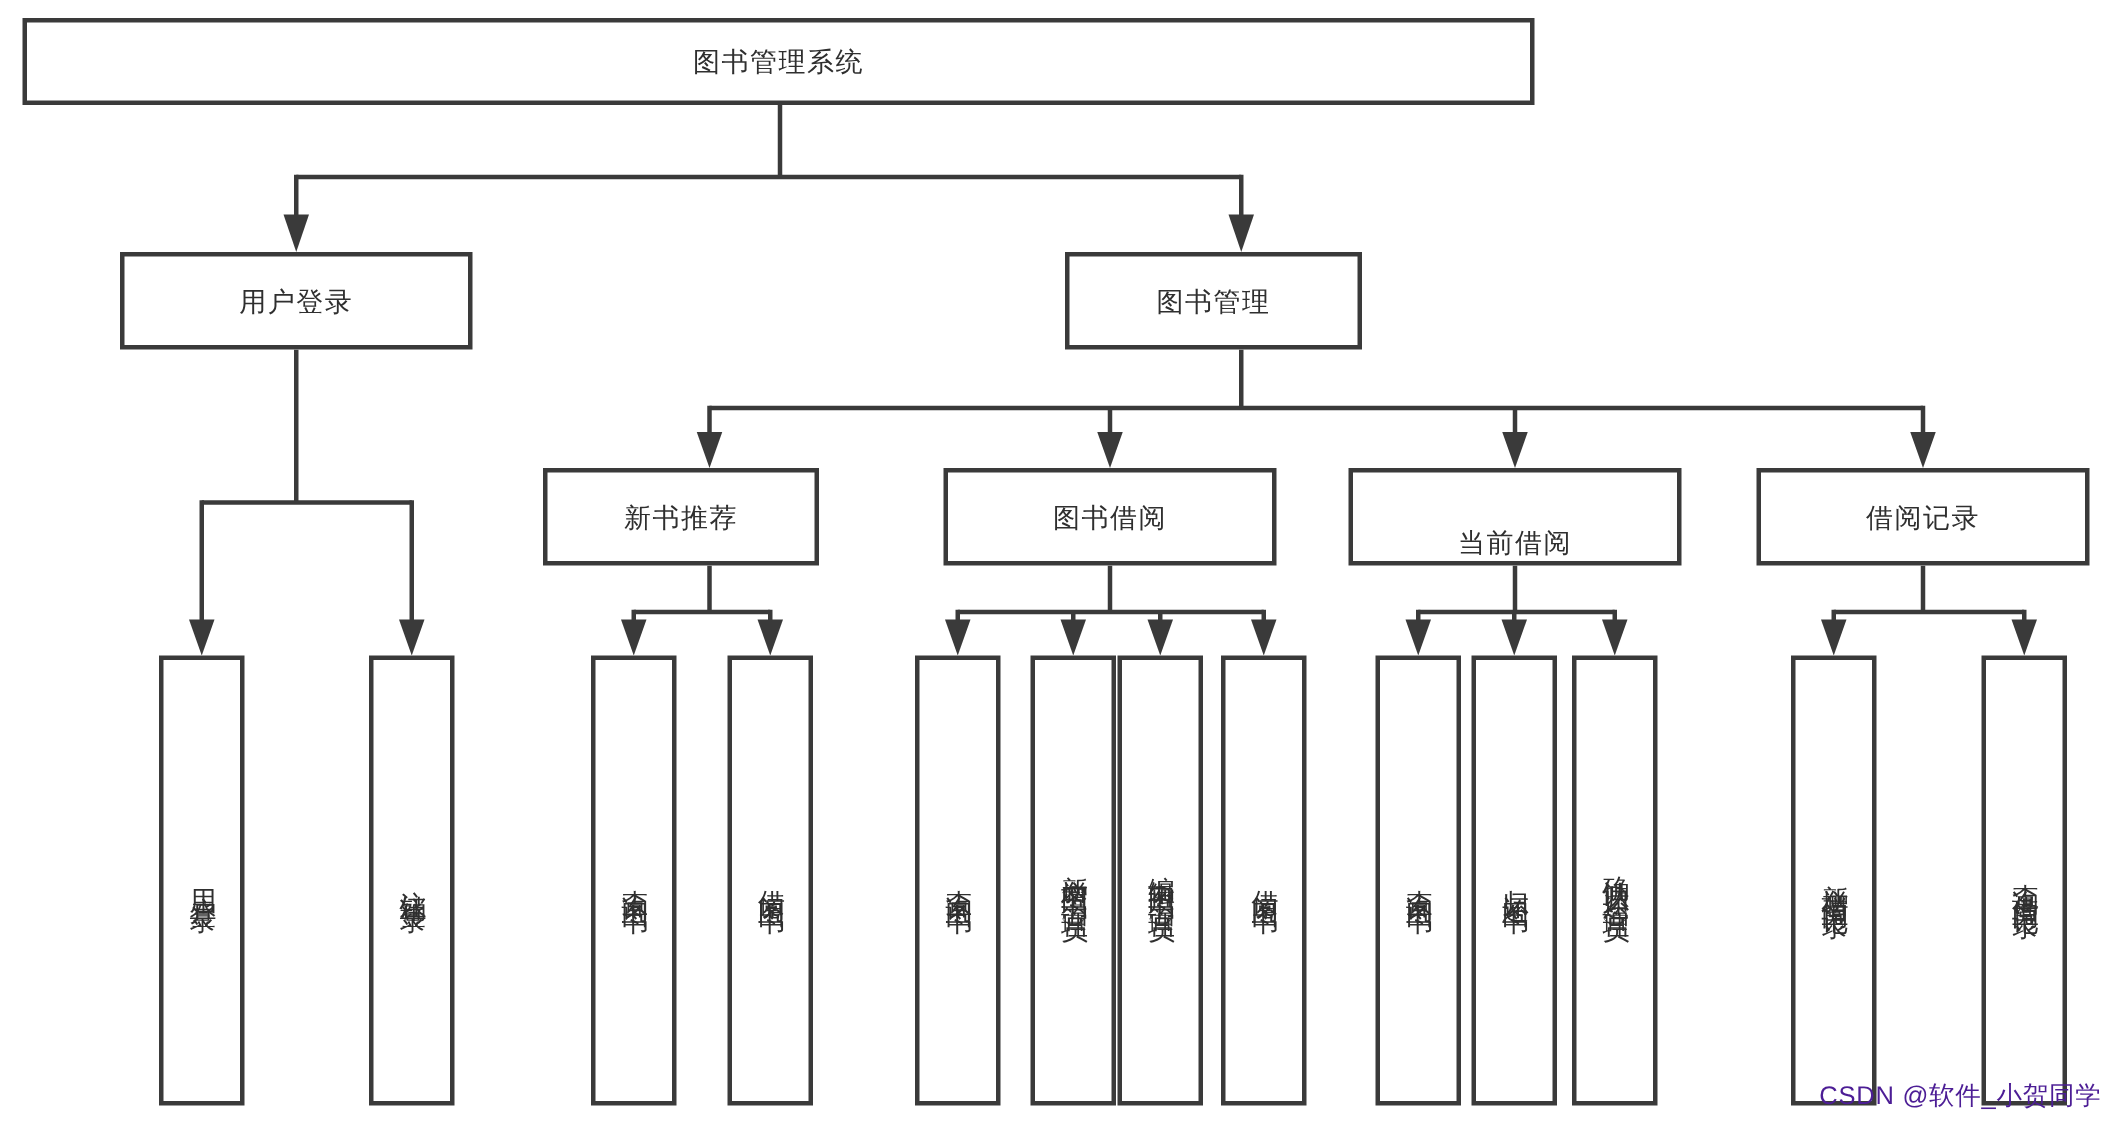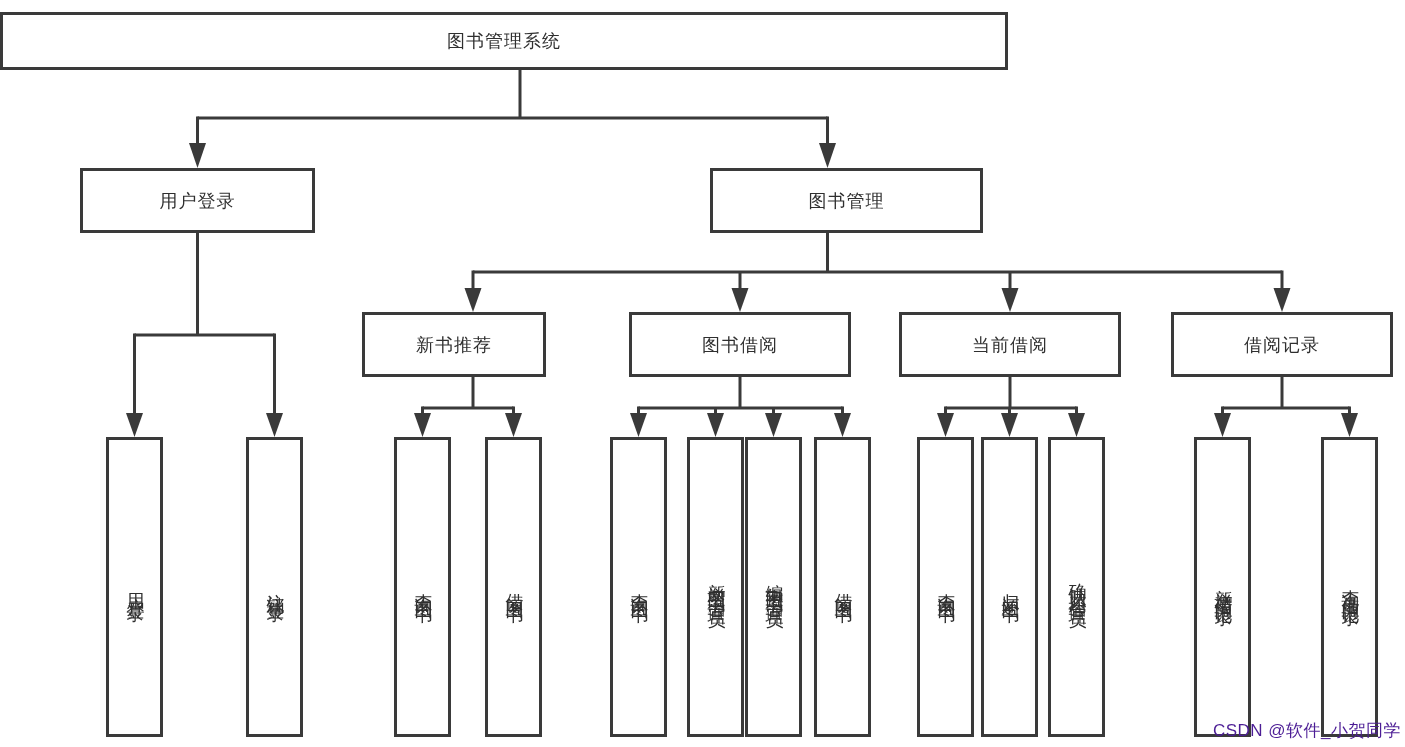--- a/index.html
+++ b/index.html
@@ -122,38 +122,38 @@
       <polygon points="765,413 782,413 773.5,437"></polygon>
       <polygon points="834,413 851,413 842.5,437"></polygon>
       <polygon points="937,413 954,413 945.5,437"></polygon>
       <polygon points="1001,413 1018,413 1009.5,437"></polygon>
       <polygon points="1068,413 1085,413 1076.5,437"></polygon>
       <polygon points="1214,413 1231,413 1222.5,437"></polygon>
       <polygon points="1341,413 1358,413 1349.5,437"></polygon>
     </g>
   </svg>
 
-  <div class="node" style="left:0; top:12px; width:1008px; height:58px;">
+  <div class="node" style="left:15px; top:12px; width:1008px; height:58px;">
     <span class="hlabel">图书管理系统</span>
   </div>
 
   <div class="node" style="left:80px; top:168px; width:235px; height:65px;">
     <span class="hlabel">用户登录</span>
   </div>
-  <div class="node" style="left:710px; top:168px; width:273px; height:65px;">
+  <div class="node" style="left:710px; top:168px; width:198px; height:65px;">
     <span class="hlabel">图书管理</span>
   </div>
 
   <div class="node" style="left:362px; top:312px; width:184px; height:65px;">
     <span class="hlabel">新书推荐</span>
   </div>
   <div class="node" style="left:629px; top:312px; width:222px; height:65px;font-family:Liberation Serif, serif;">
     <span class="hlabel">图书借阅</span>
   </div>
-  <div class="node" style="left:899px; top:312px; width:222px; height:65px;">
+  <div class="node" style="left:899px; top:312px; width:222px; height:65px;align-items:flex-end;">
     <span class="hlabel">当前借阅</span>
   </div>
   <div class="node" style="left:1171px; top:312px; width:222px; height:65px;">
     <span class="hlabel">借阅记录</span>
   </div>
 
   <div class="node" style="left:106px; top:437px; width:57px; height:300px;">
     <span class="vlabel">用户登录</span>
   </div>
   <div class="node" style="left:246px; top:437px; width:57px; height:300px;">

